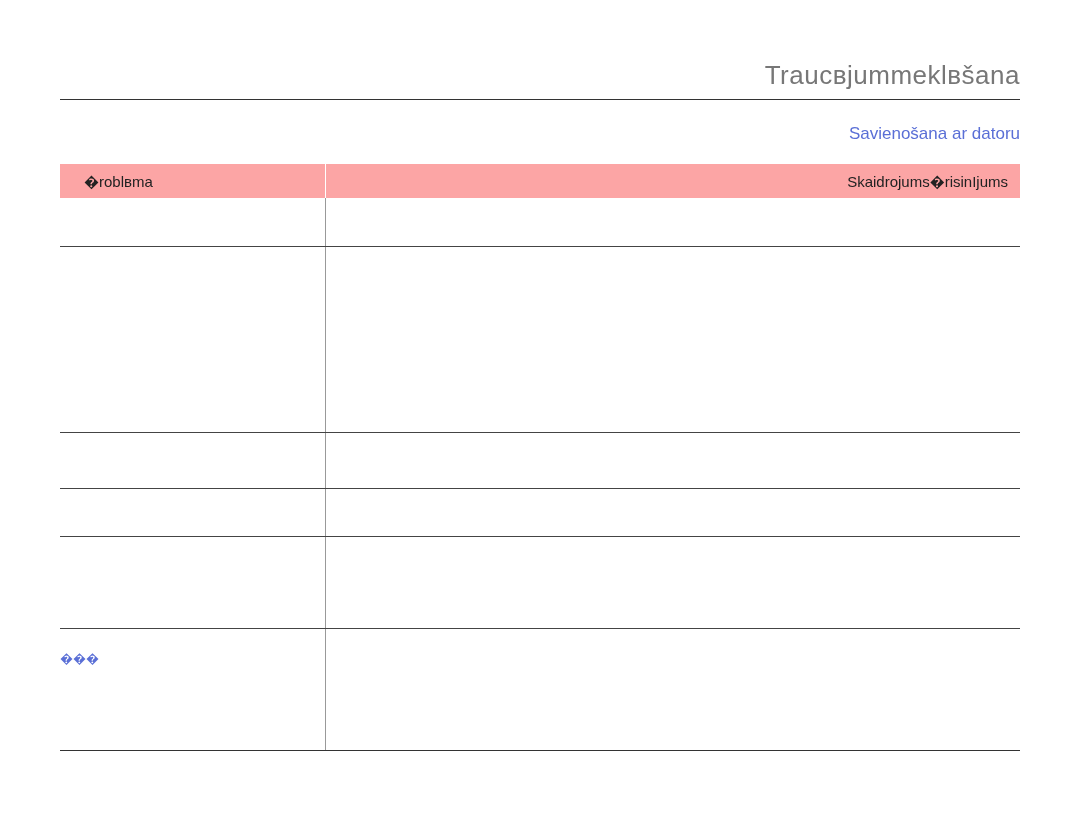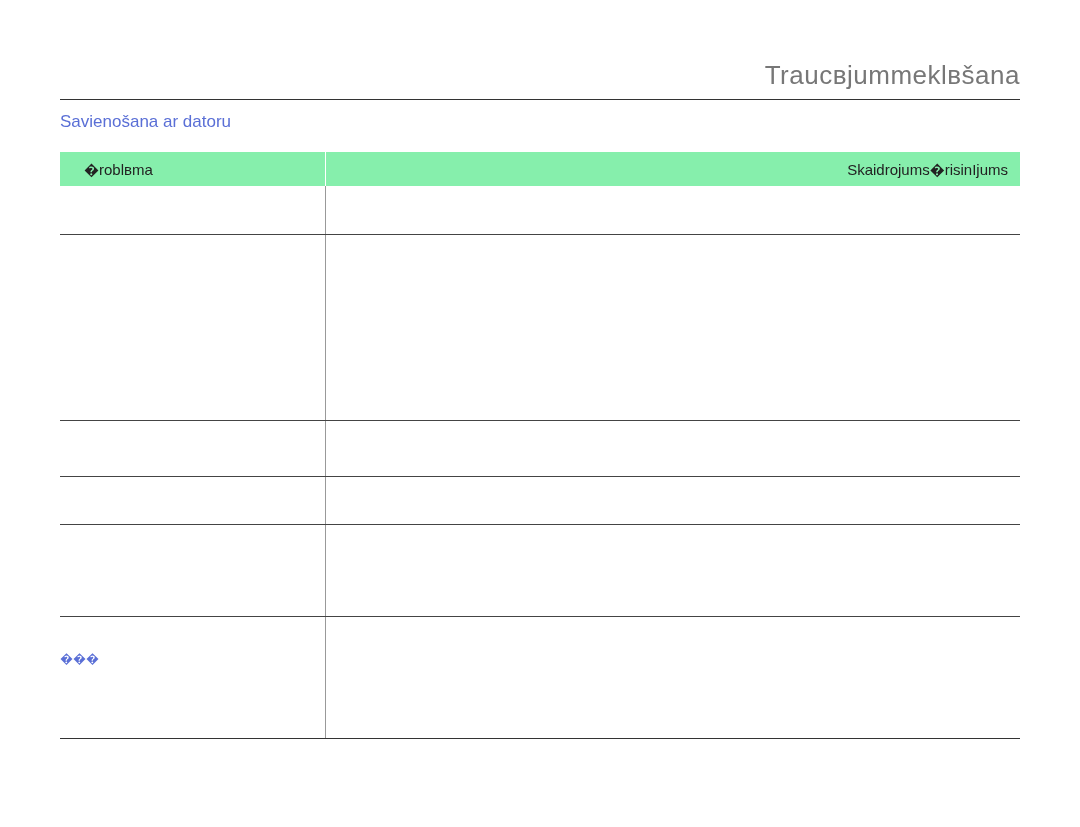--- a/index.html
+++ b/index.html
@@ -13,35 +13,36 @@
   .page-title {
     text-align: right;
     font-size: 26px;
     font-weight: 300;
     color: #777;
     letter-spacing: 0.5px;
     padding-bottom: 8px;
     border-bottom: 1px solid #333;
   }
   .section-title {
-    margin-top: 12px;
+    margin-top: 24px;
     font-size: 17px;
     font-weight: 400;
     color: #5a6fd6;
+    text-align: right;
   }
   .tbl {
     margin-top: 20px;
     width: 960px;
     border-collapse: collapse;
     table-layout: fixed;
   }
   .tbl col.c1 { width: 265px; }
   .tbl col.c2 { width: 695px; }
   .tbl thead th {
-    background: #86efac;
+    background: #fca5a5;
     color: #222;
     font-weight: 400;
     font-size: 15px;
     text-align: left;
     padding: 7px 12px 7px 24px;
     border-right: 1px solid #fff;
   }
   .tbl thead th:last-child { border-right: none; text-align: right; }
   .tbl tbody td {
     border-bottom: 1px solid #444;

